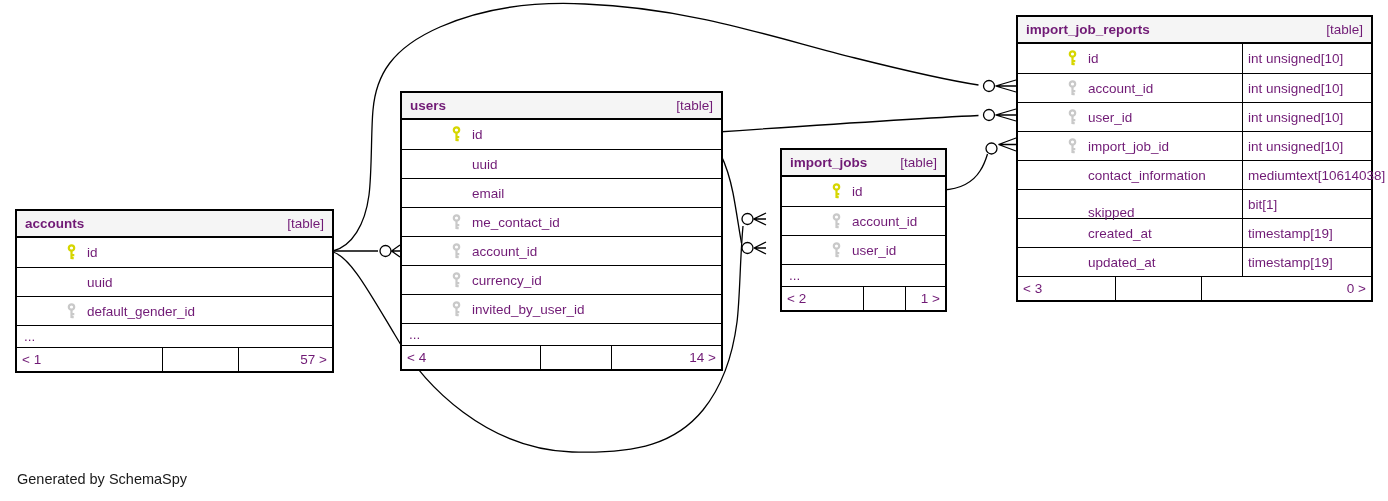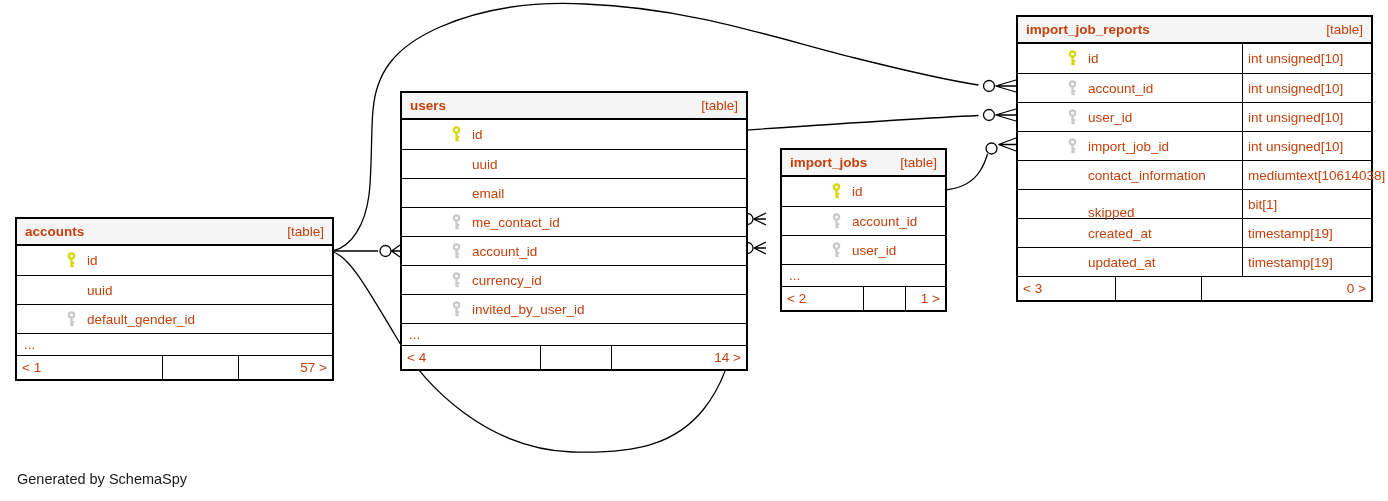--- a/index.html
+++ b/index.html
@@ -3,21 +3,21 @@
 <meta charset="utf-8">
 <style>
   html,body{margin:0;padding:0;background:#fff;}
   .canvas{
     position:relative;width:1388px;height:501px;background:#ffffff;overflow:hidden;
     font-family:"Liberation Sans","DejaVu Sans",sans-serif;
   }
   svg.edges{position:absolute;left:0;top:0;z-index:1;}
   .table{
     position:absolute;z-index:2;background:#fff;border:2px solid #000;
-    box-sizing:border-box;font-size:13.5px;color:#c2410c;
+    box-sizing:border-box;font-size:13.5px;color:#701a75;
   }
   .thead{
     background:#f5f5f5;border-bottom:2px solid #000;height:25px;
     display:flex;justify-content:space-between;align-items:center;padding:0 8px;
   }
   .tname{font-weight:bold;}
   .tbadge{font-weight:normal;}
   .rows .row{display:flex;align-items:center;height:29px;border-top:1px solid #000;box-sizing:border-box;padding-left:40px;}
   .rows .row:first-child{border-top:none;}
   .rows .row.ellipsis{height:22px;padding-left:7px;}
@@ -63,21 +63,21 @@
     <g fill="#fff" stroke="#000" stroke-width="1.3">
       <circle cx="385.5" cy="251" r="5.5"></circle>
       <circle cx="989" cy="86" r="5.5"></circle>
       <circle cx="747.5" cy="219" r="5.5"></circle>
       <circle cx="747.5" cy="248" r="5.5"></circle>
       <circle cx="989" cy="115" r="5.5"></circle>
       <circle cx="991.5" cy="148.5" r="5.5"></circle>
     </g>
   </svg>
 
-  <div class="table" style="left:15px;top:217px;width:319px">
+  <div class="table" style="left:15px;top:209px;width:319px">
     <div class="thead">
       <span class="tname">accounts</span>
       <span class="tbadge">[table]</span>
     </div>
     <div class="rows">
         <div class="row">
           <span class="icon-cell">
             <svg width="11" height="17" viewBox="0 0 11 17">
               <circle cx="5.5" cy="4" r="2.7" fill="none" stroke="#d6d600" stroke-width="2.2"></circle>
               <path d="M5.5 6.7 V15 M5.5 11.2 H8.3 M5.5 14.2 H7.7" fill="none" stroke="#d6d600" stroke-width="2.2"></path>
@@ -102,21 +102,21 @@
           <span class="colname">...</span>
         </div>
       </div>
     <div class="tfoot">
       <span class="fcell" style="width:145px">&lt; 1</span>
       <span class="fcell mid" style="width:77px"></span>
       <span class="fcell last">57 &gt;</span>
     </div>
   </div>
 
-  <div class="table" style="left:400px;top:91px;width:348px">
+  <div class="table" style="left:400px;top:91px;width:323px">
     <div class="thead">
       <span class="tname">users</span>
       <span class="tbadge">[table]</span>
     </div>
     <div class="rows">
         <div class="row">
           <span class="icon-cell">
             <svg width="11" height="17" viewBox="0 0 11 17">
               <circle cx="5.5" cy="4" r="2.7" fill="none" stroke="#d6d600" stroke-width="2.2"></circle>
               <path d="M5.5 6.7 V15 M5.5 11.2 H8.3 M5.5 14.2 H7.7" fill="none" stroke="#d6d600" stroke-width="2.2"></path>

